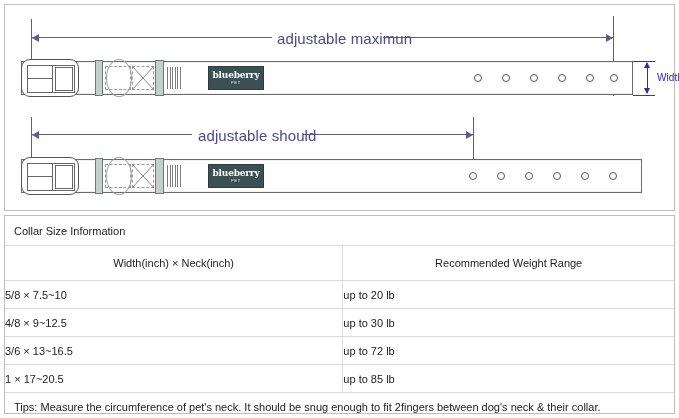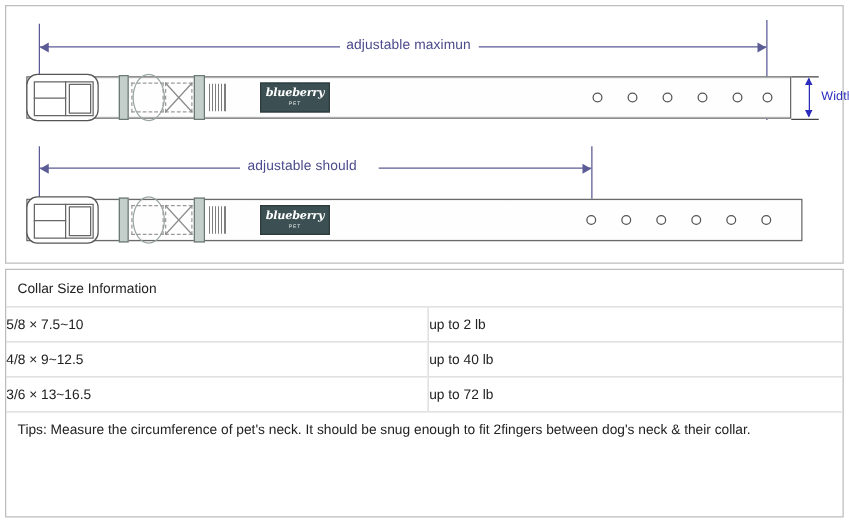--- a/index.html
+++ b/index.html
@@ -18,21 +18,21 @@
   }
   .dim-line{position:absolute;background:#5b5b96;}
   .dim-h{height:1px;}
   .dim-v{width:1px;}
   .arrowhead{position:absolute;width:0;height:0;}
   .ah-left{border-top:4px solid transparent;border-bottom:4px solid transparent;border-right:7px solid #5b5b96;}
   .ah-right{border-top:4px solid transparent;border-bottom:4px solid transparent;border-left:7px solid #5b5b96;}
   .ah-up{border-left:3.5px solid transparent;border-right:3.5px solid transparent;border-bottom:6px solid #2b2bbd;}
   .ah-down{border-left:3.5px solid transparent;border-right:3.5px solid transparent;border-top:6px solid #2b2bbd;}
   .dim-label{
-    position:absolute;font-size:11px;color:#4a4a8c;white-space:nowrap;
+    position:absolute;font-size:15px;color:#4a4a8c;white-space:nowrap;
     letter-spacing:.1px;
   }
 
   
   .strap{
     position:absolute;box-sizing:border-box;
     border:1px solid #6a6a6a;background:#fefefe;
   }
   .strap-texture{
     position:absolute;left:0;top:0;right:0;bottom:0;
@@ -60,21 +60,21 @@
     position:absolute;
     background:repeating-linear-gradient(90deg,#7e7e7e 0 1px,transparent 1px 2.5px);
   }
   .logo{
     position:absolute;box-sizing:border-box;
     background:#3c4f52;border:1px solid #2d3b3d;
     display:flex;flex-direction:column;align-items:center;justify-content:center;
     overflow:hidden;
   }
   .logo-main{
-    color:#fff;font-family:"DejaVu Serif",serif;font-style:italic;
+    color:#fff;font-family:"DejaVu Serif",serif;
     font-size:9px;font-weight:700;line-height:9px;letter-spacing:-.2px;
   }
   .logo-sub{
     color:#e8efef;font-size:4px;line-height:5px;letter-spacing:.8px;
     font-family:"Liberation Sans",sans-serif;
   }
   .buckle{
     position:absolute;box-sizing:border-box;
     border:1.3px solid #555;border-radius:9px;background:#fff;
   }
@@ -212,30 +212,38 @@
     <table class="tbl">
       <colgroup>
           <col style="width:50.5%">
           <col style="width:49.5%">
         </colgroup>
       <tbody>
         <tr>
           <td class="title-cell" colspan="2">Collar Size Information</td>
         </tr>
         <tr>
+          <td class="th-cell">Width(inch)  ×  Neck(inch)</td>
+          <td class="th-cell vdiv">Recommended Weight Range</td>
+        </tr>
+        <tr>
           <td class="data-cell">5/8 × 7.5~10</td>
-          <td class="data-cell vdiv">up to 2 lb</td>
+          <td class="data-cell vdiv">up to 20 lb</td>
         </tr>
         <tr>
           <td class="data-cell">4/8 × 9~12.5</td>
-          <td class="data-cell vdiv">up to 40 lb</td>
+          <td class="data-cell vdiv">up to 30 lb</td>
         </tr>
         <tr>
           <td class="data-cell">3/6 × 13~16.5</td>
           <td class="data-cell vdiv">up to 72 lb</td>
+        </tr>
+        <tr>
+          <td class="data-cell">1 × 17~20.5</td>
+          <td class="data-cell vdiv">up to 85 lb</td>
         </tr>
         <tr>
           <td class="tips-cell" colspan="2">Tips: Measure the circumference of pet's neck. It should be snug enough to fit 2fingers between dog's neck &amp; their collar.</td>
         </tr>
       </tbody>
     </table>
   </div>
 
 </div>
 

